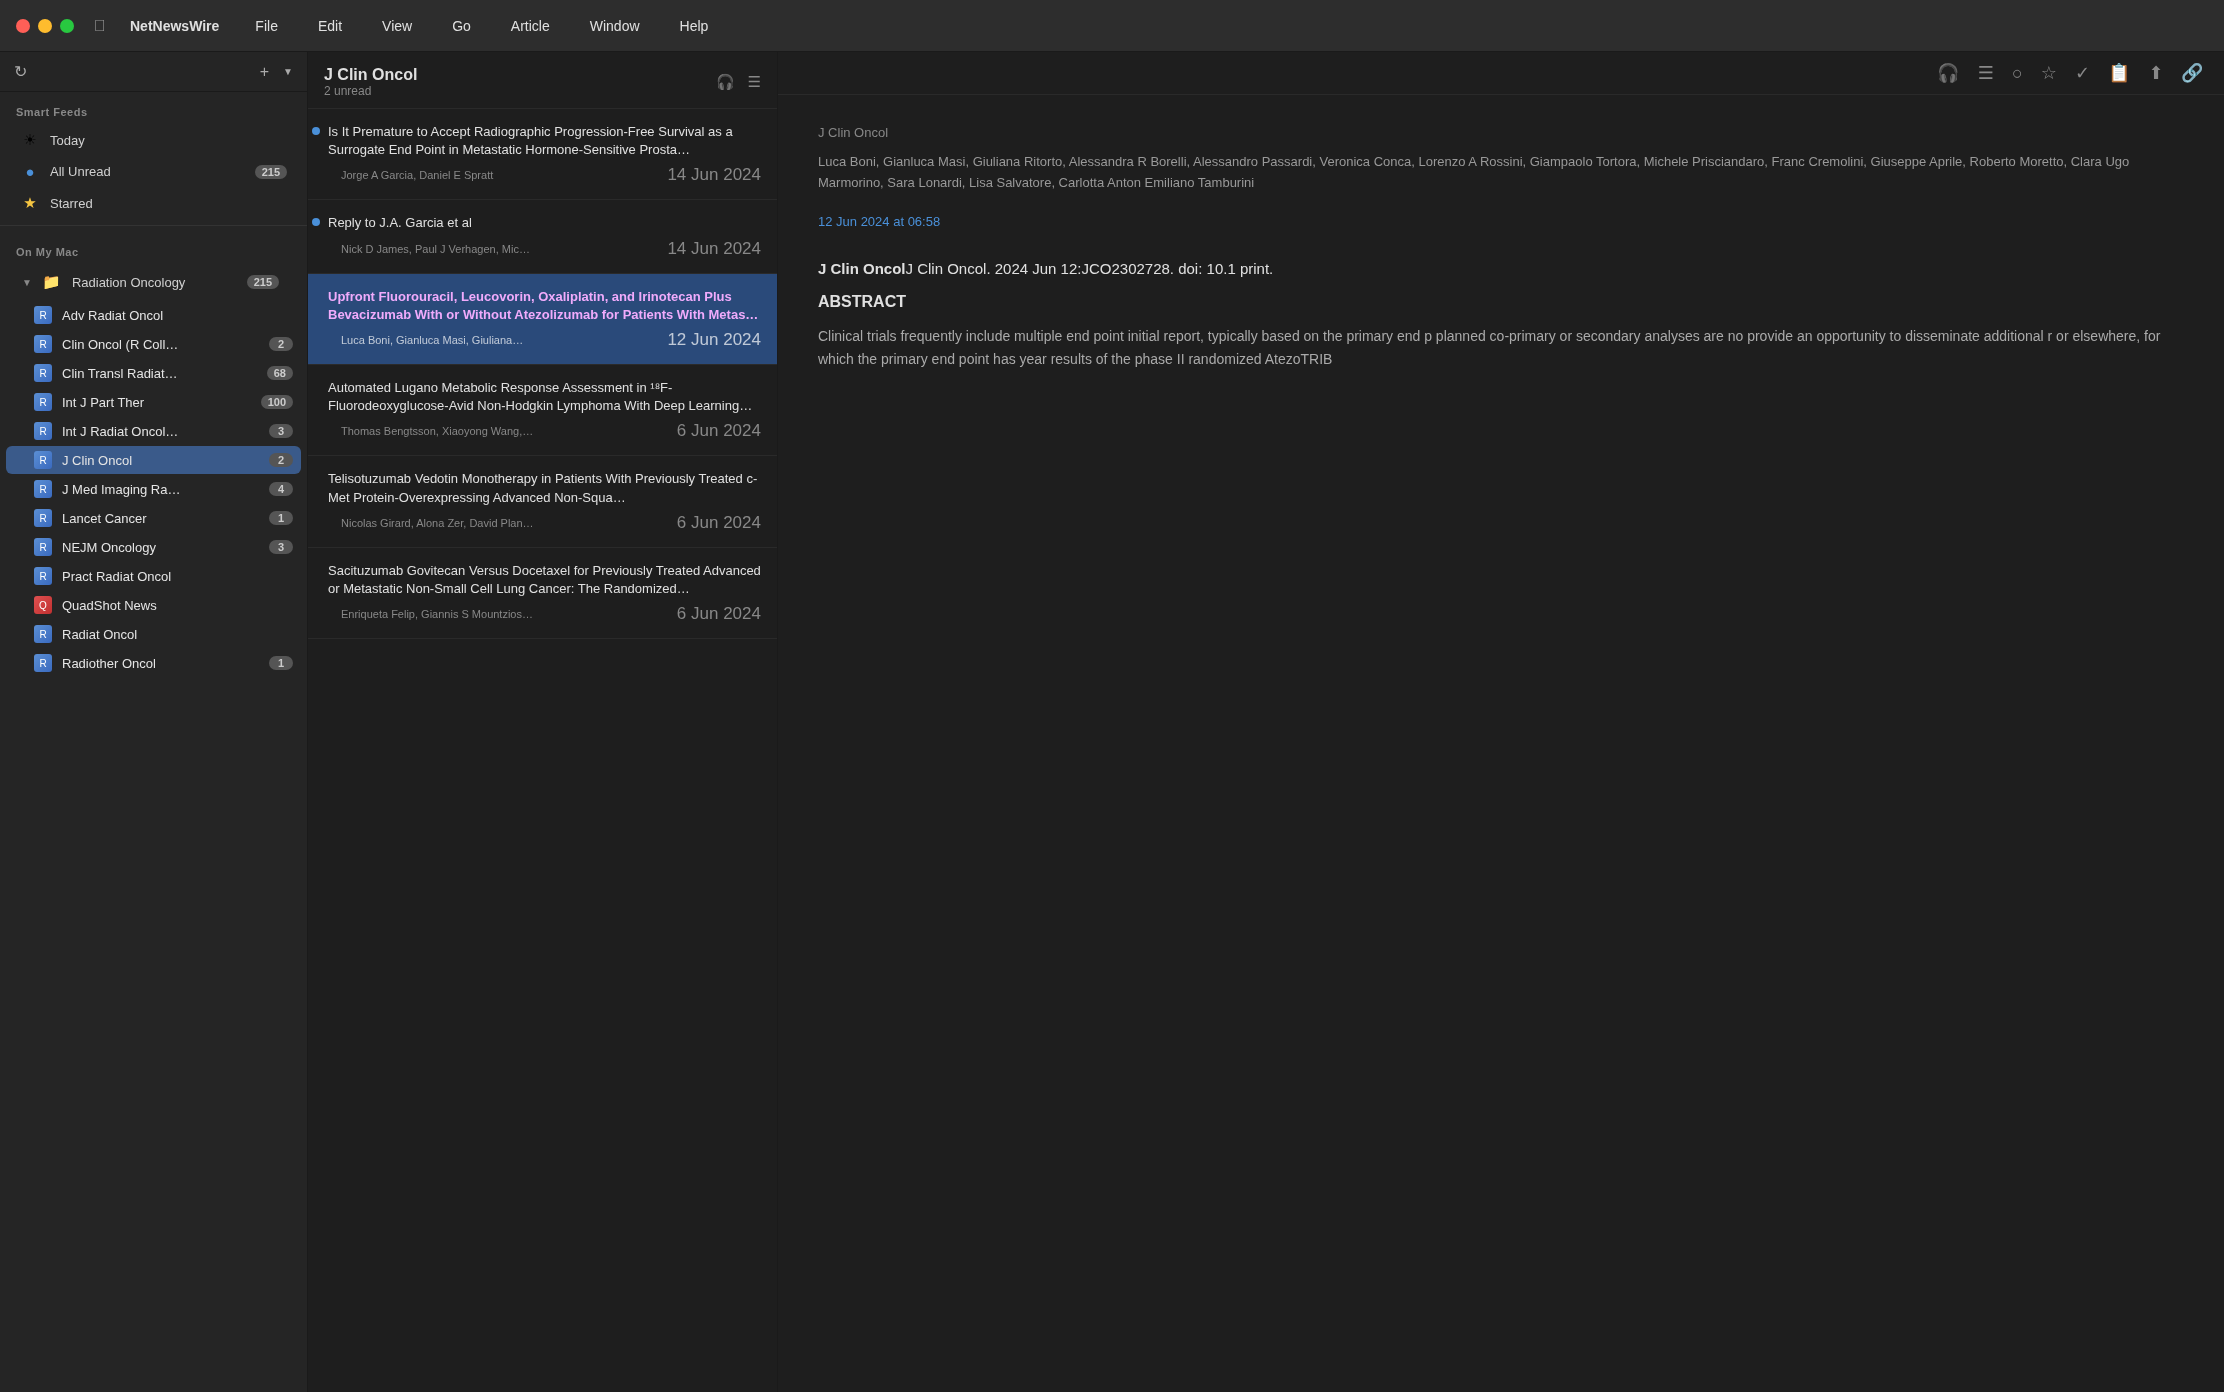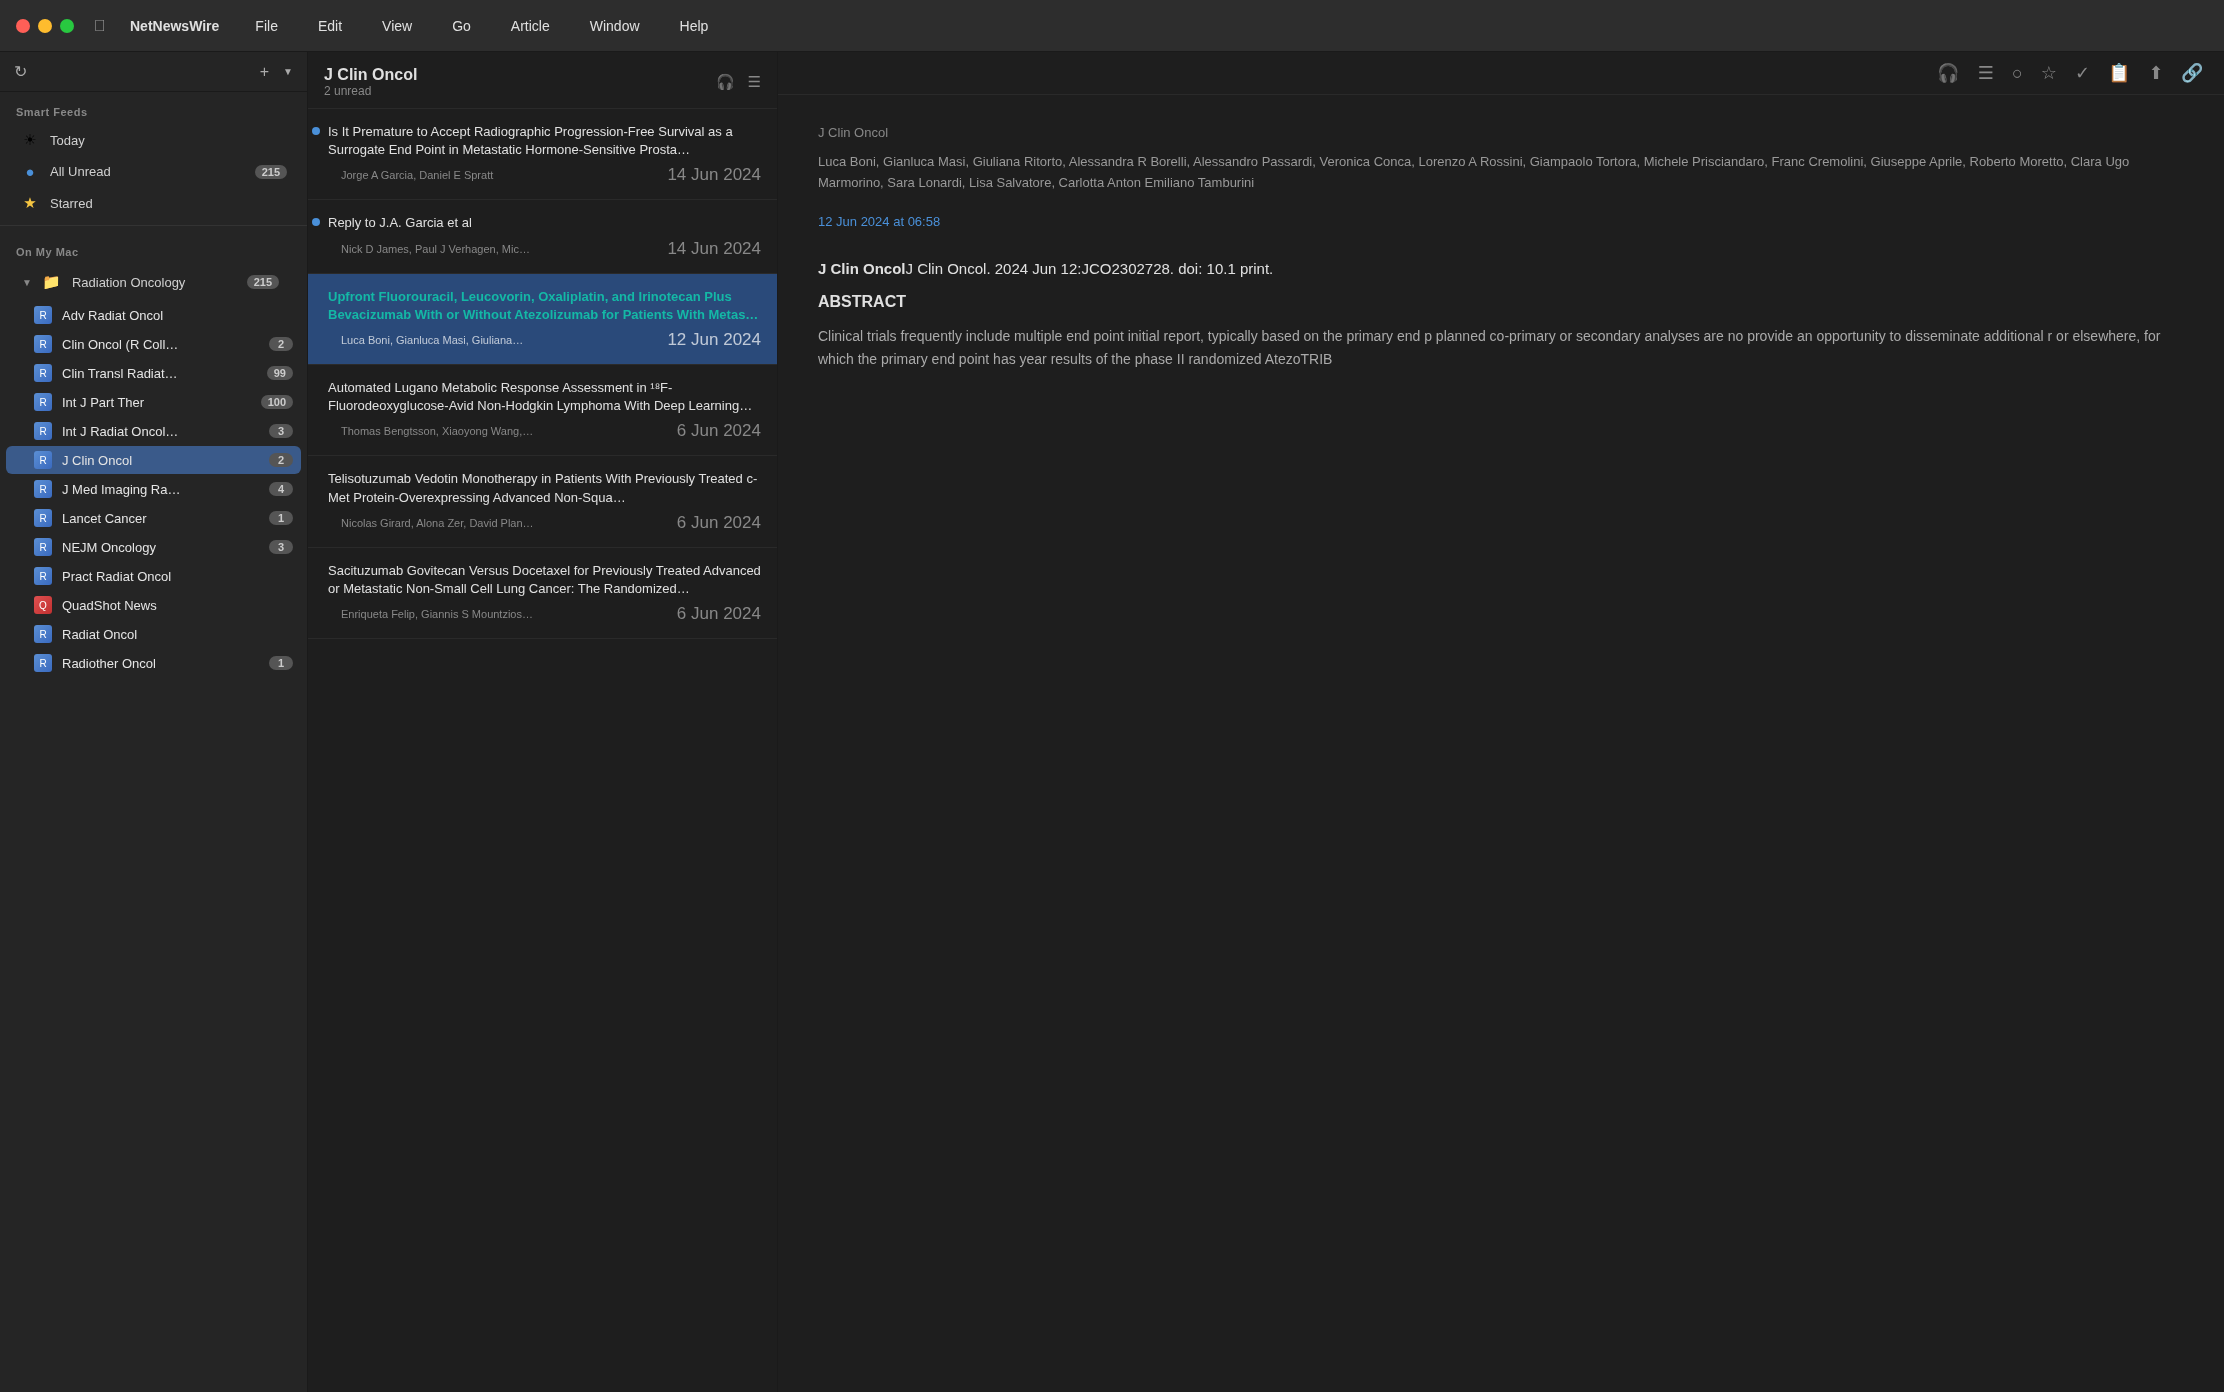--- a/index.html
+++ b/index.html
@@ -254,21 +254,21 @@
     }
     .article-title {
       color: #e0e0e0;
       font-size: 13px;
       font-weight: 500;
       line-height: 1.4;
       margin-bottom: 6px;
       padding-left: 4px;
     }
     .article-item.selected .article-title {
-      color: #14b8a6;
+      color: #f0abfc;
       font-weight: 600;
     }
     .article-meta {
       display: flex;
       justify-content: space-between;
       align-items: center;
       padding-left: 4px;
       margin-left: 13px;
     }
     .article-author {
@@ -445,21 +445,21 @@
             <span style="font-size:10px">R</span>
           </div>
           <span class="feed-label">Clin Oncol (R Coll…</span>
           <span class="feed-badge">2</span>
         </div>
         <div class="feed-item" style="padding-left: 28px;">
           <div class="feed-icon">
             <span style="font-size:10px">R</span>
           </div>
           <span class="feed-label">Clin Transl Radiat…</span>
-          <span class="feed-badge">99</span>
+          <span class="feed-badge">68</span>
         </div>
         <div class="feed-item" style="padding-left: 28px;">
           <div class="feed-icon">
             <span style="font-size:10px">R</span>
           </div>
           <span class="feed-label">Int J Part Ther</span>
           <span class="feed-badge">100</span>
         </div>
         <div class="feed-item" style="padding-left: 28px;">
           <div class="feed-icon">

